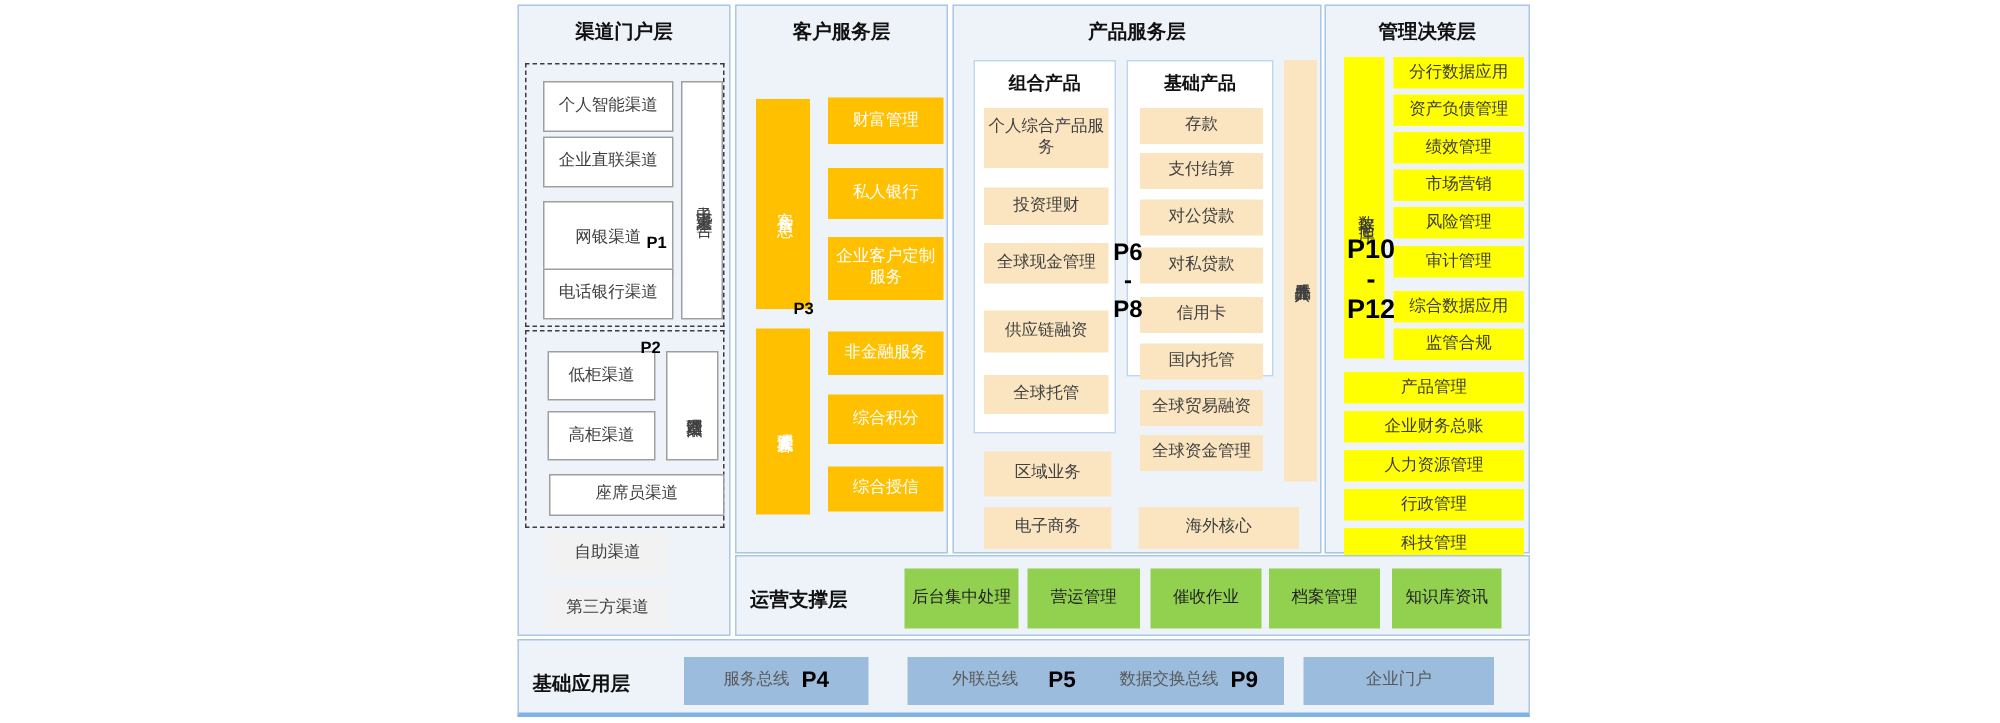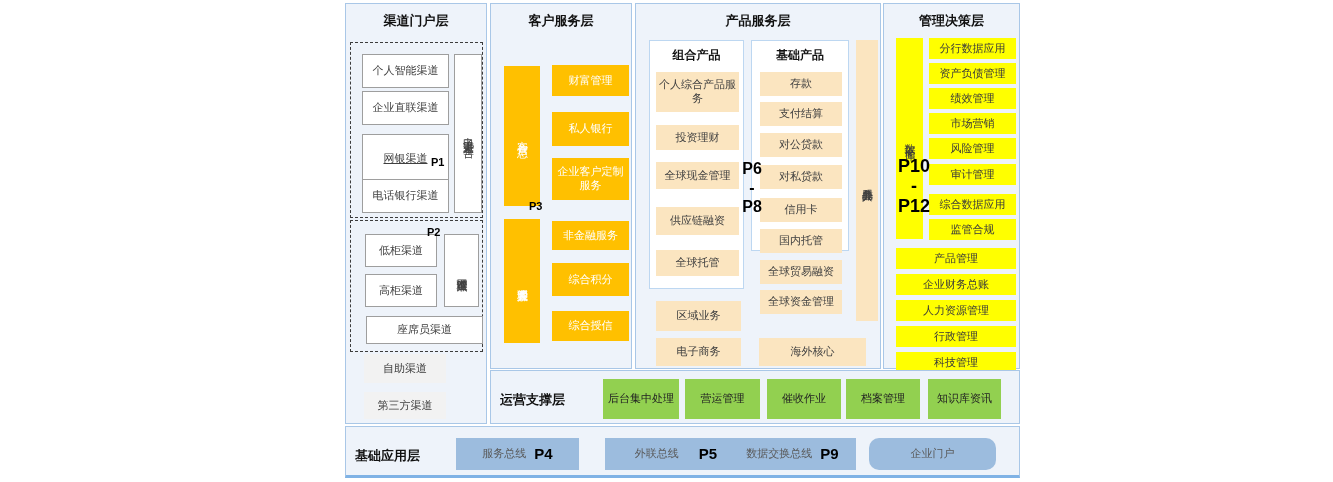--- a/index.html
+++ b/index.html
@@ -34,21 +34,21 @@
 <body>
 
 <div class="canvas">
 
   <div class="panel" style="left:345px;top:3px;width:142px;height:421px;">
     <div class="col-title">渠道门户层</div>
 
     <div class="dashed" style="left:4px;top:38px;width:133px;height:176px;">
       <div class="box white" style="left:11px;top:11px;width:87px;height:34px;">个人智能渠道</div>
       <div class="box white" style="left:11px;top:48px;width:87px;height:34px;">企业直联渠道</div>
-      <div class="box white" style="left:11px;top:91px;width:87px;height:50px;text-decoration:underline;">网银渠道</div>
+      <div class="box white" style="left:11px;top:91px;width:87px;height:50px;">网银渠道</div>
       <div class="box white" style="left:11px;top:136px;width:87px;height:34px;">电话银行渠道</div>
       <div class="box white" style="left:103px;top:11px;width:28px;height:159px;">
         <span class="vtext">电子渠道整合</span>
       </div>
       <div class="plabel" style="left:80px;top:114px;">P1</div>
     </div>
 
     <div class="dashed" style="left:4px;top:216px;width:133px;height:132px;">
       <div class="box white" style="left:14px;top:13px;width:72px;height:33px;">低柜渠道</div>
       <div class="box white" style="left:14px;top:53px;width:72px;height:33px;">高柜渠道</div>
@@ -167,18 +167,18 @@
       <span class="busp">P4</span>
     </div>
     <div class="box blueb busbox" style="left:259px;top:11px;width:142px;height:32px;gap:20px;">
       <span class="buslabel">外联总线</span>
       <span class="busp">P5</span>
     </div>
     <div class="box blueb busbox" style="left:383px;top:11px;width:127px;height:32px;">
       <span class="buslabel">数据交换总线</span>
       <span class="busp">P9</span>
     </div>
-    <div class="box blueb busbox" style="left:523px;top:11px;width:127px;height:32px;border-radius:10px;">
+    <div class="box blueb busbox" style="left:523px;top:11px;width:127px;height:32px;">
       <span class="buslabel">企业门户</span>
     </div>
   </div>
 
 </div>
 
 </body></html>

